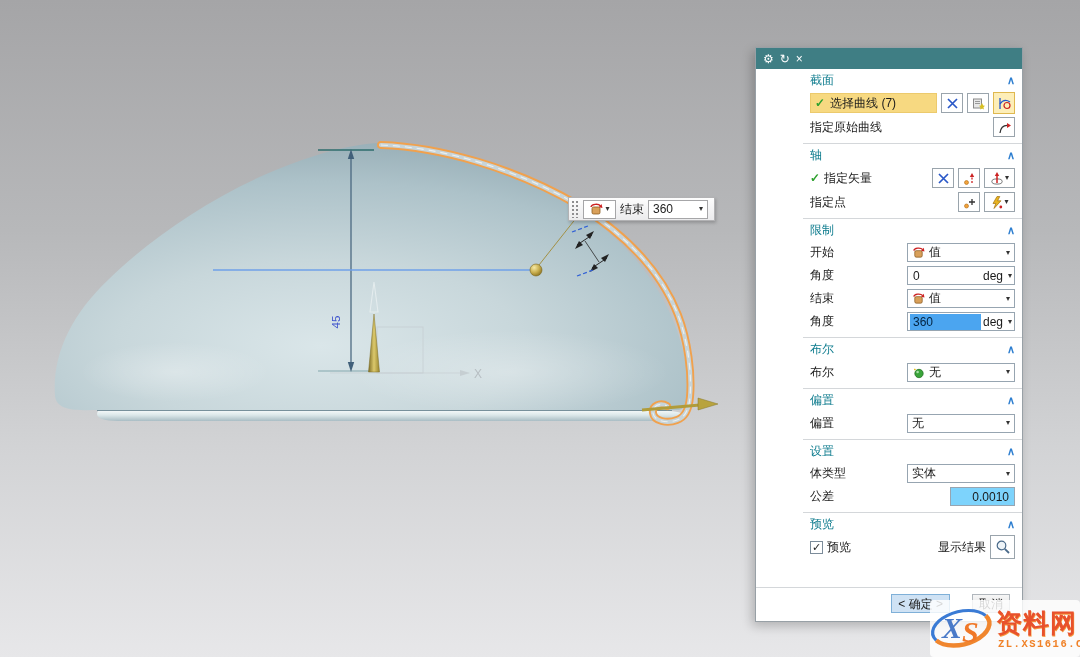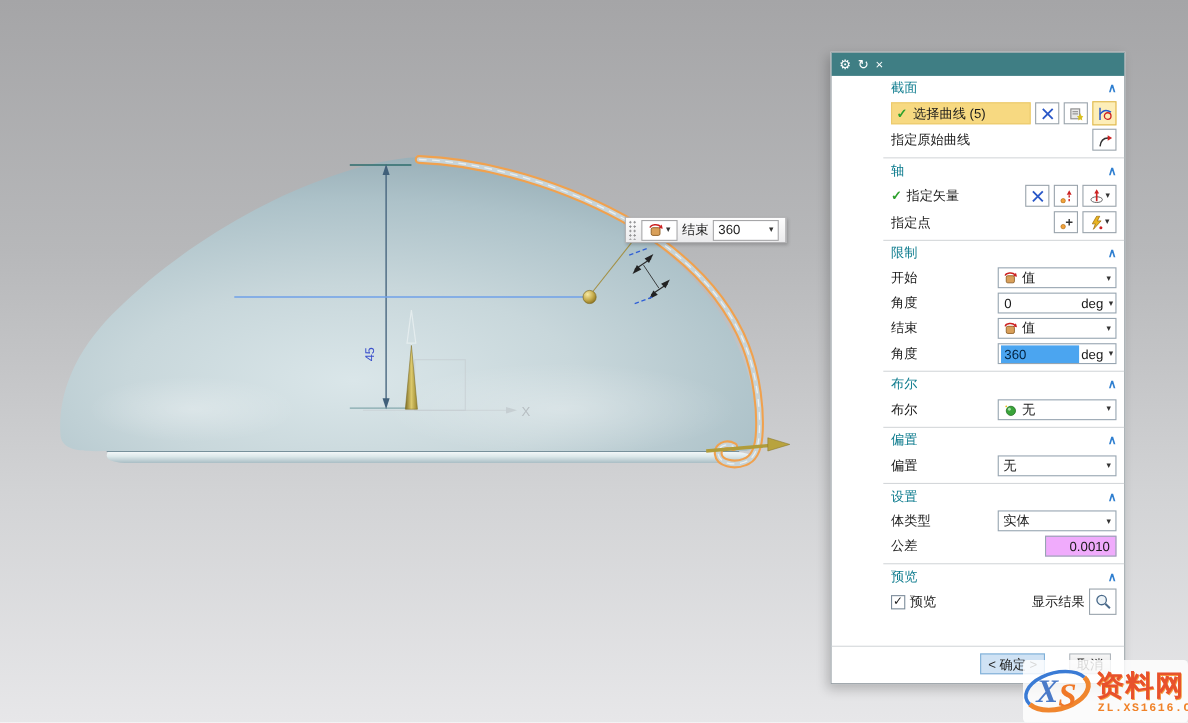--- a/index.html
+++ b/index.html
@@ -54,21 +54,21 @@
   .ibtn.dd { width:31px; gap:1px; }
   .ibtn.hl { background:#fdeeb8; border-color:#dfb84f; height:22px; }
   .combo { width:108px; height:19px; border:1px solid #97a5b1; background:#fff;
     display:flex; align-items:center; gap:4px; padding:0 4px; }
   .combo .sp { flex:1; }
   .valbox { width:108px; height:19px; border:1px solid #97a5b1; background:#fff;
     display:flex; align-items:center; padding:0 2px; }
   .valbox .num { flex:1; padding:1px 3px; }
   .valbox .num.sel { background:var(--selection,#4ba5f0); color:#03223f; }
   .valbox .unit { padding:0 5px 0 2px; }
-  .numbox { width:65px; height:19px; border:1px solid #97a5b1; background:#f0abfc;
+  .numbox { width:65px; height:19px; border:1px solid #97a5b1; background:#7dd3fc;
     display:flex; align-items:center; justify-content:flex-end; padding:0 5px; }
   .checkbox { width:13px; height:13px; border:1px solid #7c8c9a; background:#fff;
     display:inline-flex; align-items:center; justify-content:center;
     font-size:11px; line-height:1; color:#222; flex:0 0 auto; }
   .footer { margin-top:auto; border-top:1px solid #d4d7da; display:flex;
     justify-content:flex-end; gap:22px; padding:6px 12px 8px; }
   .btn { height:19px; padding:1px 6px; font-size:12px; color:#222;
     border:1px solid #b0b6bc; background:linear-gradient(#f6f6f6,#dededf); }
   .btn.primary { background:var(--okbtn,#cfe2f4); border-color:#7fb0d8; }
 
@@ -205,21 +205,21 @@
     </div>
 
     <div class="group">
       <div class="group-title">
         <span>截面</span>
         <span class="chev">∧</span>
       </div>
       <div class="row h24">
         <div class="selbar">
           <span class="check">✓</span>
-          <span>选择曲线 (5)</span>
+          <span>选择曲线 (7)</span>
         </div>
         <div class="ibtn">
           <svg width="13" height="13" viewBox="0 0 13 13">
             <path d="M2,2 L11,11 M11,2 L2,11" stroke="#2a58c8" stroke-width="1.7"></path>
           </svg>
         </div>
         <div class="ibtn">
           <svg width="13" height="13" viewBox="0 0 13 13">
             <rect x="1.5" y="2" width="8" height="9" fill="#e8e8e8" stroke="#8a8a8a"></rect>
             <line x1="3" y1="4.5" x2="8" y2="4.5" stroke="#9a9a9a"></line>

